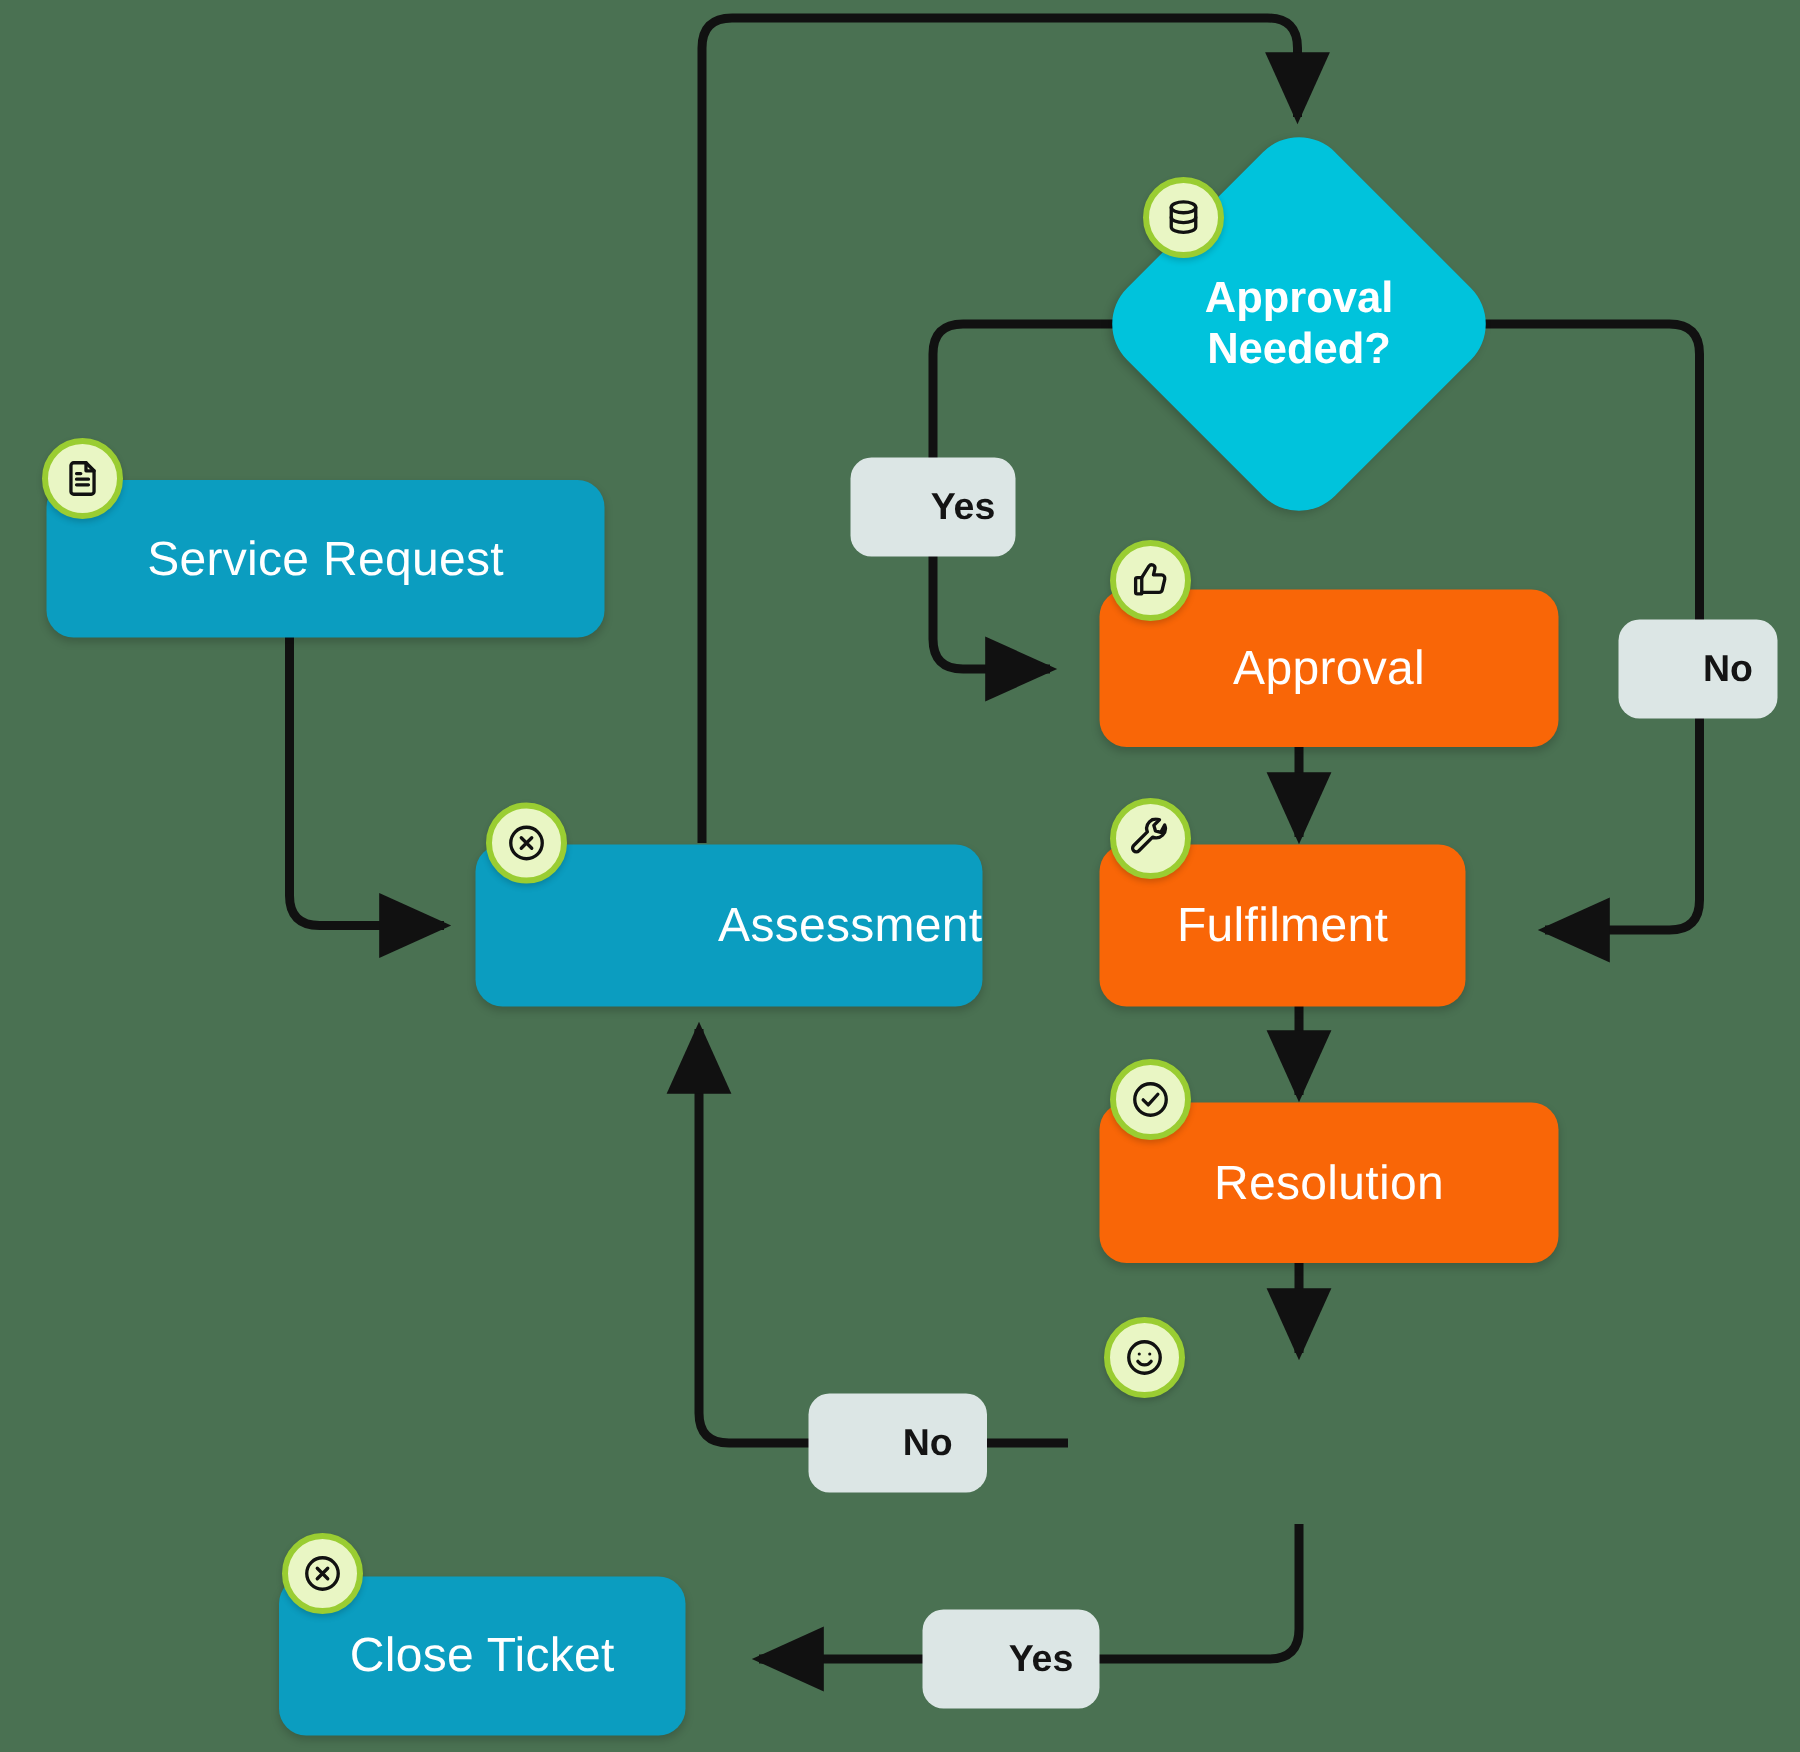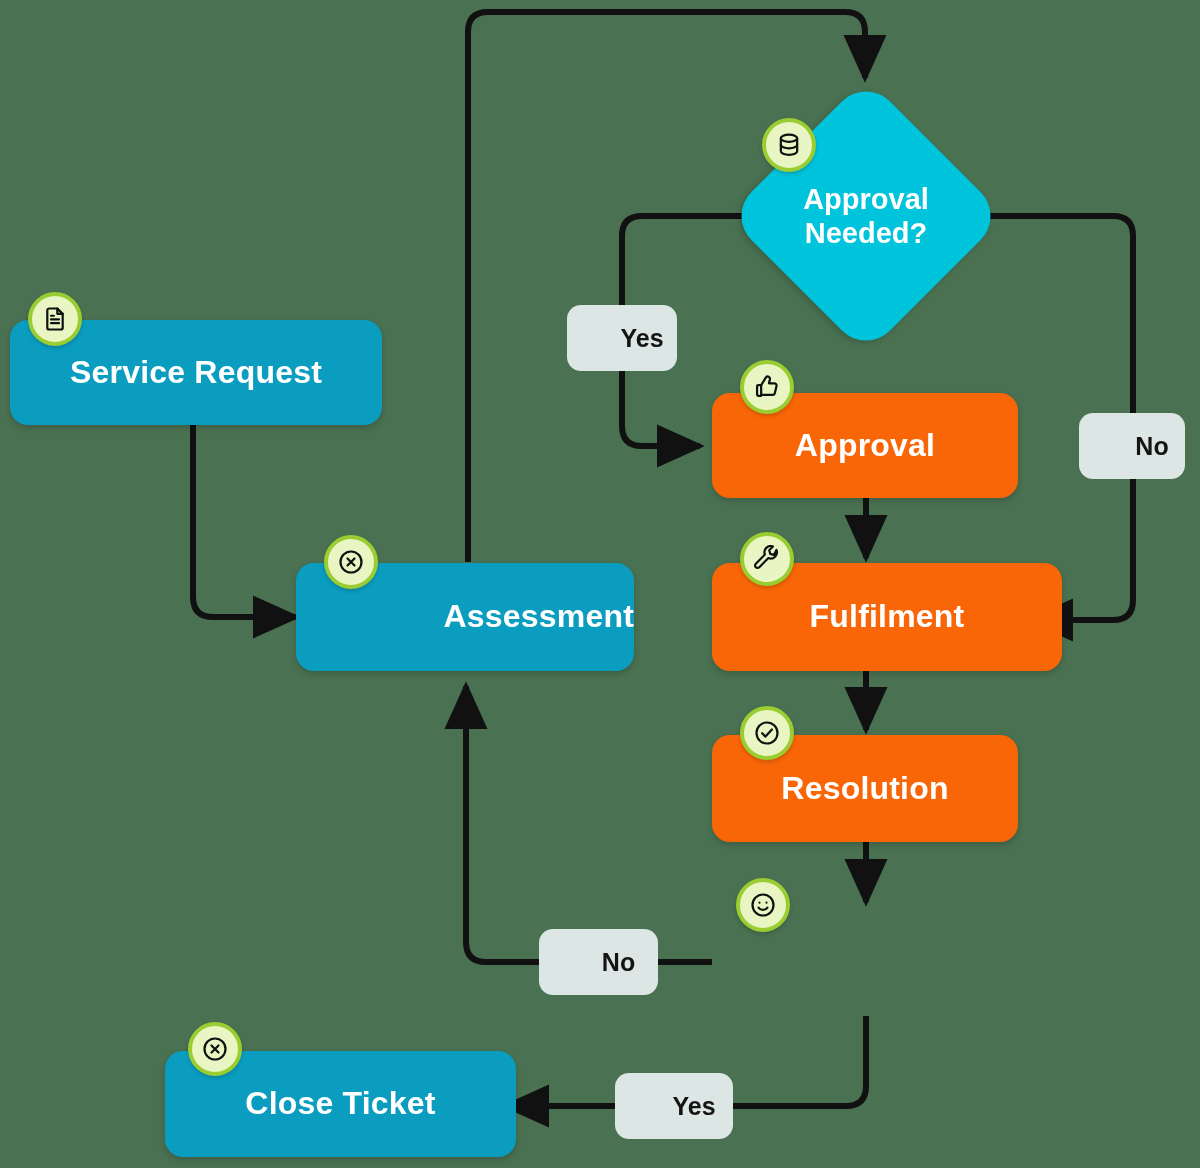--- a/index.html
+++ b/index.html
@@ -18,24 +18,25 @@
     position: absolute; left: 0; top: 0;
     width: 1200px; height: 1168px;
     pointer-events: none;
   }
   .node {
     position: absolute;
     display: flex;
     align-items: center;
     justify-content: center;
     color: #ffffff;
-    font-weight: 700;
+    font-weight: 400;
     letter-spacing: 0.2px;
     text-align: center;
     line-height: 1.12;
+    margin-left: 21px;
   }
   .node.rect {
     border-radius: 18px;
     box-shadow: 0 3px 6px rgba(0,0,0,0.18);
   }
   .node.blue  { background: #0B9DC0; }
   .node.orange{ background: #F96607; }
   .diamond-wrap {
     position: absolute;
   }
@@ -157,21 +158,21 @@
   <div class="node rect orange" style="left:712px; top:393px; width:306px; height:105px; font-size:32px;">
     <span>Approval</span>
   </div>
   <div class="badge" style="left:740px; top:360px;">
     <svg width="28" height="28" viewBox="0 0 24 24" fill="none" stroke="#111" stroke-width="1.9" stroke-linecap="round" stroke-linejoin="round">
       <path d="M7 10.4v9.2H4.4a.9.9 0 0 1-.9-.9v-7.4a.9.9 0 0 1 .9-.9z"></path>
       <path d="M7 10.4l4.1-6.6a1.9 1.9 0 0 1 3.4 1.5l-.8 3.5h4.6a1.9 1.9 0 0 1 1.85 2.35l-1.45 6.2a1.9 1.9 0 0 1-1.85 1.45H7"></path>
     </svg>
   </div>
 
-  <div class="node rect orange" style="left:712px; top:563px; width:350px; height:108px; font-size:32px;">
+  <div class="node rect orange" style="left:712px; top:563px; width:244px; height:108px; font-size:32px;">
     <span>Fulfilment</span>
   </div>
   <div class="badge" style="left:740px; top:532px;">
     <svg width="28" height="28" viewBox="0 0 24 24" fill="none" stroke="#111" stroke-width="1.9" stroke-linecap="round" stroke-linejoin="round">
       <path d="M20.1 4.3a5.3 5.3 0 0 1-6.9 6.9L5.4 19a2.1 2.1 0 1 1-3-3l7.8-7.8a5.3 5.3 0 0 1 6.9-6.9l-3.2 3.2.9 3.1 3.1.9z"></path>
     </svg>
   </div>
 
   <div class="node rect orange" style="left:712px; top:735px; width:306px; height:107px; font-size:32px;text-align:right;">
     <span>Resolution</span>
@@ -185,21 +186,21 @@
 
   <div class="badge" style="left:736px; top:878px;">
     <svg width="28" height="28" viewBox="0 0 24 24" fill="none" stroke="#111" stroke-width="1.9" stroke-linecap="round" stroke-linejoin="round">
       <circle cx="12" cy="12" r="9"></circle>
       <circle cx="9" cy="10" r="0.9" fill="#111" stroke="none"></circle>
       <circle cx="15" cy="10" r="0.9" fill="#111" stroke="none"></circle>
       <path d="M8.2 14.2a4.6 4.6 0 0 0 7.6 0"></path>
     </svg>
   </div>
 
-  <div class="node rect blue" style="left:165px; top:1051px; width:351px; height:106px; font-size:32px;">
+  <div class="node rect blue" style="left:165px; top:1051px; width:271px; height:106px; font-size:32px;">
     <span>Close Ticket</span>
   </div>
   <div class="badge" style="left:188px; top:1022px;">
     <svg width="28" height="28" viewBox="0 0 24 24" fill="none" stroke="#111" stroke-width="1.9" stroke-linecap="round" stroke-linejoin="round">
       <circle cx="12" cy="12" r="9"></circle>
       <path d="M9 9l6 6M15 9l-6 6"></path>
     </svg>
   </div>
 
   <div class="elabel" style="left:567px; top:305px; width:110px; height:66px;">

